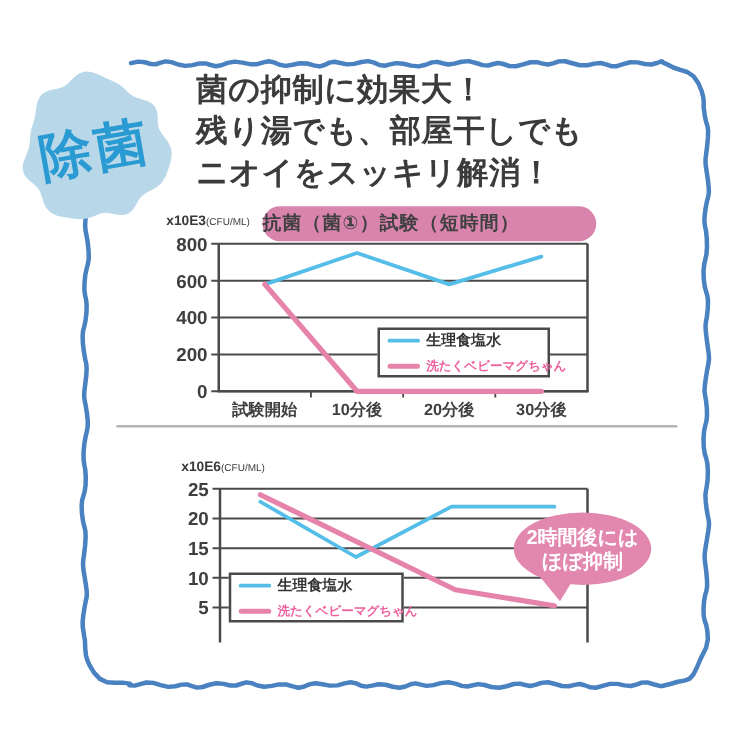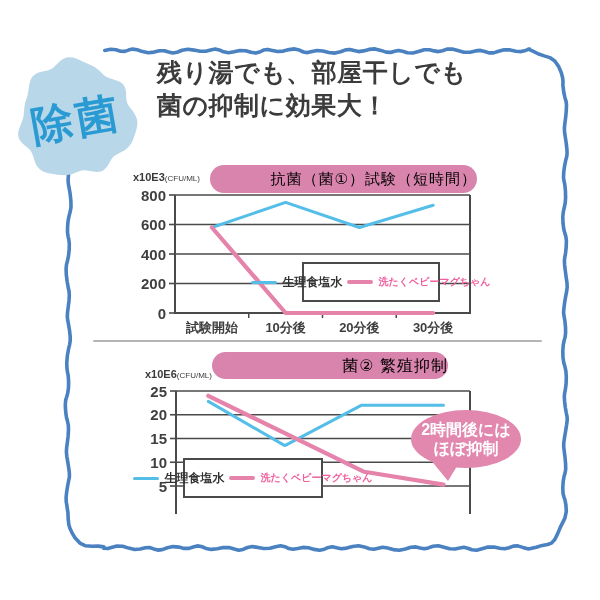--- a/index.html
+++ b/index.html
@@ -5,35 +5,35 @@
   html,body{margin:0;padding:0;background:#fff;}
   .stage{position:relative;width:600px;height:600px;background:#fff;overflow:hidden;
          font-family:"Liberation Sans","DejaVu Sans",sans-serif;}
   svg.layer{position:absolute;left:0;top:0;}
   #decor{z-index:1;}
   .badge-label{position:absolute;left:18px;top:92px;width:116px;z-index:2;text-align:center;
     font-size:42px;font-weight:bold;color:#2a9ad3;transform:rotate(-10deg);letter-spacing:3px;}
   .headline{position:absolute;left:157px;top:56px;z-index:3;font-size:25px;font-weight:bold;
     color:#3b3b3b;line-height:33px;letter-spacing:0.5px;white-space:nowrap;}
   .headline span{display:block;}
-  .pill{position:absolute;z-index:3;background:#d884ad;color:#000000;font-weight:normal;text-align:right;
+  .pill{position:absolute;z-index:3;background:#d884ad;color:#404040;font-weight:bold;text-align:left;
     border-radius:16px;letter-spacing:1px;white-space:nowrap;}
   .pill1{left:210px;top:165px;width:267px;height:28px;line-height:28px;font-size:15px;}
   .pill2{left:212px;top:352px;width:236px;height:27px;line-height:27px;font-size:16px;}
   .unit{position:absolute;z-index:3;color:#3a3a3a;font-weight:bold;font-size:11px;white-space:nowrap;}
   .unit .sub{font-size:8px;font-weight:normal;}
   .unit1{left:133px;top:171px;}
   .unit2{left:145px;top:368px;}
   #chart1-svg{position:absolute;left:95px;top:188px;z-index:2;}
   #chart2-svg{position:absolute;left:95px;top:385px;z-index:2;}
   .tick{font-family:"Liberation Sans","DejaVu Sans",sans-serif;font-size:15px;font-weight:700;fill:#3f3f3f;}
   .cat{font-family:"Liberation Sans","DejaVu Sans",sans-serif;font-size:13px;font-weight:700;fill:#3f3f3f;}
   .bubble-t{font-family:"Liberation Sans","DejaVu Sans",sans-serif;font-size:16px;font-weight:700;fill:#ffffff;}
   .legend{position:absolute;z-index:4;background:#fff;border:2px solid #4a4a4a;
-    display:flex;flex-direction:row;justify-content:center;gap:5px;padding:2px 6px;box-sizing:border-box;}
+    display:flex;flex-direction:column;justify-content:center;gap:5px;padding:2px 6px;box-sizing:border-box;}
   .legend1{left:302px;top:262px;width:138px;height:40px;}
   .legend2{left:183px;top:458px;width:140px;height:40px;}
   .lrow{display:flex;align-items:center;gap:5px;}
   .sw{display:inline-block;width:26px;border-radius:2px;flex:none;}
   .sw-blue{height:3px;background:#54bde8;}
   .sw-pink{height:4px;background:#e583ab;}
   .ltext{white-space:nowrap;}
   .t-dark{font-size:12px;font-weight:600;color:#333;}
   .t-pink{font-size:10px;font-weight:700;color:#ee5f9e;text-align:right;}
   .divider{position:absolute;left:93px;top:340px;width:449px;height:2px;background:#b5b5b5;
@@ -45,22 +45,23 @@
 <div class="stage">
 
   <svg id="decor" class="layer" width="600" height="600">
       <path d="M104.8 50.5 L110.6 49.3 L115.9 49.8 L120.6 51.2 L124.7 51.4 L128.5 50.1 L132.6 49.1 L137.2 49.7 L142.5 51.6 L148.3 52.7 L154.1 52.1 L159.5 50.7 L164.3 50.7 L168.6 52.0 L172.7 53.0 L177.1 52.2 L182.1 50.3 L187.8 49.3 L193.9 50.1 L200.0 51.3 L205.7 51.3 L210.7 49.9 L215.1 49.0 L219.2 49.9 L223.6 51.8 L228.5 52.7 L234.0 51.8 L239.9 50.6 L245.7 50.8 L251.0 52.3 L255.6 53.1 L259.7 52.0 L263.5 50.1 L267.6 49.4 L272.3 50.4 L277.6 51.5 L283.4 51.1 L289.2 49.6 L294.5 48.9 L299.3 50.1 L303.5 52.0 L307.6 52.6 L312.0 51.5 L317.1 50.5 L322.8 51.0 L328.9 52.5 L335.0 53.1 L340.6 51.8 L345.6 49.9 L349.9 49.5 L354.1 50.6 L358.6 51.6 L363.5 50.9 L369.1 49.4 L375.0 48.9 L380.8 50.4 L386.1 52.1 L390.6 52.4 L394.7 51.2 L398.5 50.4 L402.6 51.2 L407.4 52.8 L412.8 53.0 L418.5 51.5 L424.3 49.8 L429.5 49.7 L434.2 50.9 L438.4 51.6 L442.5 50.7 L447.0 49.1 L452.1 49.0 L457.8 50.6 L463.9 52.2 L470.0 52.2 L475.6 50.9 L480.5 50.4 L484.8 51.5 L489.0 52.9 L493.5 52.9 L498.5 51.3 L504.2 49.8 L510.1 49.9 L515.9 51.2 L521.1 51.6 L525.6 50.4 L529.6 49.0 L528.5 49.1 L533.3 51.3 L538.6 54.0 L544.2 55.9 L549.8 57.6 L554.8 61.0 L558.7 66.6 L561.3 72.8 L562.6 77.7 L563.0 81.4 L562.9 85.7 L563.0 86.2 L563.8 92.4 L564.9 97.5 L566.0 101.1 L566.5 104.8 L566.3 110.3 L565.7 117.1 L564.9 123.2 L564.4 127.7 L564.5 131.5 L565.2 136.5 L566.2 143.0 L566.9 149.2 L567.1 153.6 L566.7 156.8 L565.6 160.8 L564.5 166.5 L563.7 172.6 L563.5 177.4 L564.0 180.9 L564.8 184.7 L565.4 190.5 L565.6 197.3 L565.2 203.2 L564.3 207.4 L563.4 211.3 L562.8 216.6 L563.0 223.2 L563.8 229.3 L564.9 233.4 L565.9 236.6 L566.4 240.9 L566.2 246.7 L565.6 252.8 L564.8 257.3 L564.4 260.6 L564.6 264.7 L565.3 270.7 L566.2 277.5 L567.0 283.1 L567.2 287.1 L566.7 291.2 L565.6 296.8 L564.5 303.5 L563.8 309.3 L563.6 313.2 L564.1 316.4 L564.9 321.0 L565.5 327.0 L565.6 332.9 L565.1 337.1 L564.2 340.4 L563.3 344.7 L562.8 350.9 L563.0 357.6 L563.8 362.9 L565.0 366.8 L565.9 371.1 L566.3 377.0 L566.1 383.7 L565.4 389.2 L564.7 392.9 L564.3 396.3 L564.6 401.2 L565.3 407.3 L566.3 413.0 L567.1 416.9 L567.2 420.2 L566.6 424.8 L565.6 431.2 L564.5 437.7 L563.8 442.7 L563.7 446.5 L564.2 451.0 L565.0 457.2 L565.6 463.9 L565.7 469.2 L565.1 472.7 L564.1 476.2 L563.2 481.4 L562.8 487.6 L563.0 493.0 L563.8 496.7 L565.0 500.0 L565.9 504.9 L566.3 511.4 L566.0 512.8 L564.9 518.1 L562.8 522.4 L560.3 527.4 L557.7 533.6 L554.8 539.5 L551.5 543.1 L547.5 544.5 L542.3 545.4 L536.3 547.2 L529.6 548.8 L528.5 548.9 L522.8 547.4 L517.8 545.9 L513.3 546.1 L509.1 547.7 L504.6 548.8 L499.6 548.3 L494.0 547.1 L488.0 547.1 L482.1 548.7 L476.6 550.2 L471.9 549.8 L467.7 548.2 L463.8 547.2 L459.7 547.9 L455.0 549.0 L449.7 548.8 L444.0 547.2 L438.3 545.8 L433.0 546.3 L428.3 547.9 L424.2 548.8 L420.2 548.0 L415.9 546.9 L410.9 547.2 L405.3 549.0 L399.3 550.2 L393.2 549.6 L387.6 548.0 L382.6 547.3 L378.2 548.2 L373.9 549.2 L369.4 548.7 L364.3 546.9 L358.6 545.8 L352.6 546.5 L346.7 548.1 L341.3 548.7 L336.6 547.7 L332.4 546.7 L328.5 547.4 L324.4 549.2 L319.6 550.2 L314.3 549.4 L308.5 547.8 L302.8 547.4 L297.6 548.5 L293.0 549.3 L288.9 548.6 L284.9 546.7 L280.6 545.8 L275.6 546.7 L270.0 548.3 L263.9 548.5 L257.9 547.4 L252.3 546.6 L247.4 547.5 L243.0 549.4 L238.7 550.2 L234.2 549.1 L229.0 547.6 L223.3 547.5 L217.3 548.7 L211.3 549.4 L206.0 548.4 L201.3 546.5 L197.2 545.9 L193.2 547.0 L189.0 548.4 L184.2 548.4 L178.8 547.1 L173.1 546.6 L167.4 547.8 L162.2 549.6 L157.7 550.1 L153.6 548.9 L149.6 547.5 L145.3 547.7 L140.3 549.0 L134.6 549.5 L128.6 548.1 L122.6 546.3 L117.1 546.0 L112.2 547.3 L107.8 548.5 L103.5 548.2 L103.9 546.9 L98.1 546.1 L91.9 546.2 L85.6 545.8 L79.9 543.1 L75.2 538.1 L71.9 532.6 L69.9 528.3 L68.8 524.4 L68.2 519.1 L67.9 511.9 L67.5 510.2 L66.8 505.1 L66.2 501.5 L66.1 497.4 L66.7 491.8 L67.7 485.5 L68.7 480.4 L69.4 477.0 L69.4 473.6 L68.8 468.5 L67.8 462.1 L66.8 456.2 L66.4 451.9 L66.6 448.1 L67.3 443.0 L68.1 436.2 L68.5 429.7 L68.3 424.8 L67.5 421.3 L66.4 417.0 L65.6 411.1 L65.3 404.8 L65.7 400.1 L66.7 396.8 L67.7 393.2 L68.5 387.8 L68.6 381.4 L68.2 375.7 L67.4 371.7 L66.9 367.8 L66.8 362.4 L67.4 355.5 L68.5 349.2 L69.6 344.6 L70.2 341.0 L70.2 336.5 L69.5 330.3 L68.5 324.2 L67.6 319.7 L67.3 316.6 L67.5 312.8 L68.2 307.1 L69.0 300.7 L69.3 295.4 L69.1 291.5 L68.2 287.5 L67.2 281.8 L66.3 274.8 L66.1 268.7 L66.5 264.4 L67.5 260.8 L68.5 255.9 L69.2 249.6 L69.3 243.6 L68.8 239.5 L68.1 236.3 L67.5 232.3 L67.6 226.4 L68.2 220.1 L69.3 215.0 L70.3 211.3 L71.0 207.1 L70.9 201.1 L70.2 194.2 L69.2 188.3 L68.4 184.2 L68.1 180.5 L68.4 175.3 L69.1 168.9 L69.9 163.1 L70.2 159.2" fill="none" stroke="#4a81c0" stroke-width="3.6" stroke-linecap="round" stroke-linejoin="round"></path>
       <path d="M136.9 119.0L137.4 122.2L137.2 125.4L136.6 128.6L135.8 131.7L134.8 134.8L133.7 137.8L132.6 140.7L131.1 143.5L129.3 146.1L127.0 148.4L124.3 150.4L121.4 152.0L118.5 153.4L115.9 154.9L113.6 156.6L111.8 158.7L110.2 161.2L108.7 164.0L107.0 166.7L104.9 169.1L102.4 170.9L99.5 171.8L96.3 172.0L93.1 171.6L89.9 170.9L86.9 170.4L84.1 170.2L81.4 170.5L78.7 171.4L76.0 172.5L73.1 173.7L70.2 174.6L67.1 175.1L64.0 175.3L61.0 175.1L57.9 174.7L54.8 174.2L51.6 173.7L48.4 173.2L45.2 172.3L42.2 171.0L39.6 169.1L37.4 166.7L35.7 163.7L34.5 160.5L33.5 157.3L32.5 154.3L31.1 151.6L29.3 149.3L27.1 147.3L24.5 145.2L22.1 143.0L20.0 140.5L18.6 137.6L18.1 134.5L18.4 131.2L19.4 128.0L20.7 124.8L21.9 121.8L22.9 119.0L23.5 116.2L23.8 113.5L24.0 110.8L24.3 108.0L24.7 105.2L25.3 102.5L26.1 99.9L27.0 97.2L27.7 94.4L28.3 91.4L28.7 88.3L29.2 85.0L29.9 81.7L31.2 78.6L33.0 76.0L35.5 74.0L38.4 72.6L41.7 71.7L44.9 71.1L47.9 70.4L50.7 69.3L53.2 67.7L55.5 65.6L57.9 63.2L60.4 60.8L63.2 58.9L66.3 57.6L69.5 57.2L72.8 57.5L76.0 58.5L79.1 59.8L82.1 61.2L84.9 62.5L87.7 63.7L90.5 64.9L93.1 66.3L95.7 67.8L98.0 69.6L100.2 71.6L102.2 73.6L104.3 75.4L106.6 76.9L109.1 78.1L112.0 79.0L115.1 79.9L118.2 81.0L121.1 82.5L123.3 84.6L124.9 87.2L125.8 90.3L126.1 93.5L126.2 96.6L126.4 99.6L127.0 102.4L128.2 105.0L129.9 107.5L132.0 110.1L134.0 112.9L135.7 115.9L136.9 119.0Z" fill="#b8d7e9" stroke="none"></path>
     </svg>
 
   <div class="badge-label">除菌</div>
 
   <div class="headline">
+    <span>菌の抑制に効果大！</span>
     <span>残り湯でも、部屋干しでも</span>
-    <span>菌の抑制に効果大！</span>
+    <span>ニオイをスッキリ解消！</span>
   </div>
 
   <div class="unit unit1">
     <span>x10E3</span><span class="sub">(CFU/ML)</span>
   </div>
 
   <div class="pill pill1">抗菌（菌①）試験（短時間）</div>
 
   <svg id="chart1-svg" width="430" height="158">
       <line x1="80" y1="125" x2="375" y2="125" stroke="#4a4a4a" stroke-width="1.6"></line>
@@ -102,21 +103,20 @@
       <span class="ltext t-pink">洗たくベビーマグちゃん</span>
     </div>
   </div>
 
   <div class="divider"></div>
 
   <div class="unit unit2">
     <span>x10E6</span><span class="sub">(CFU/ML)</span>
   </div>
 
-  <div class="pill pill2">菌② 繁殖抑制</div>
 
   <svg id="chart2-svg" width="440" height="150">
 
   <line x1="81" y1="101" x2="375" y2="101" stroke="#4a4a4a" stroke-width="1.6"></line>
       <line x1="75" y1="101" x2="81" y2="101" stroke="#4a4a4a" stroke-width="1.6"></line>
       <text x="72" y="106.5" text-anchor="end" class="tick">5</text>
       <line x1="81" y1="77.25" x2="375" y2="77.25" stroke="#4a4a4a" stroke-width="1.6"></line>
       <line x1="75" y1="77.25" x2="81" y2="77.25" stroke="#4a4a4a" stroke-width="1.6"></line>
       <text x="72" y="82.75" text-anchor="end" class="tick">10</text>
       <line x1="81" y1="53.5" x2="375" y2="53.5" stroke="#4a4a4a" stroke-width="1.6"></line>

